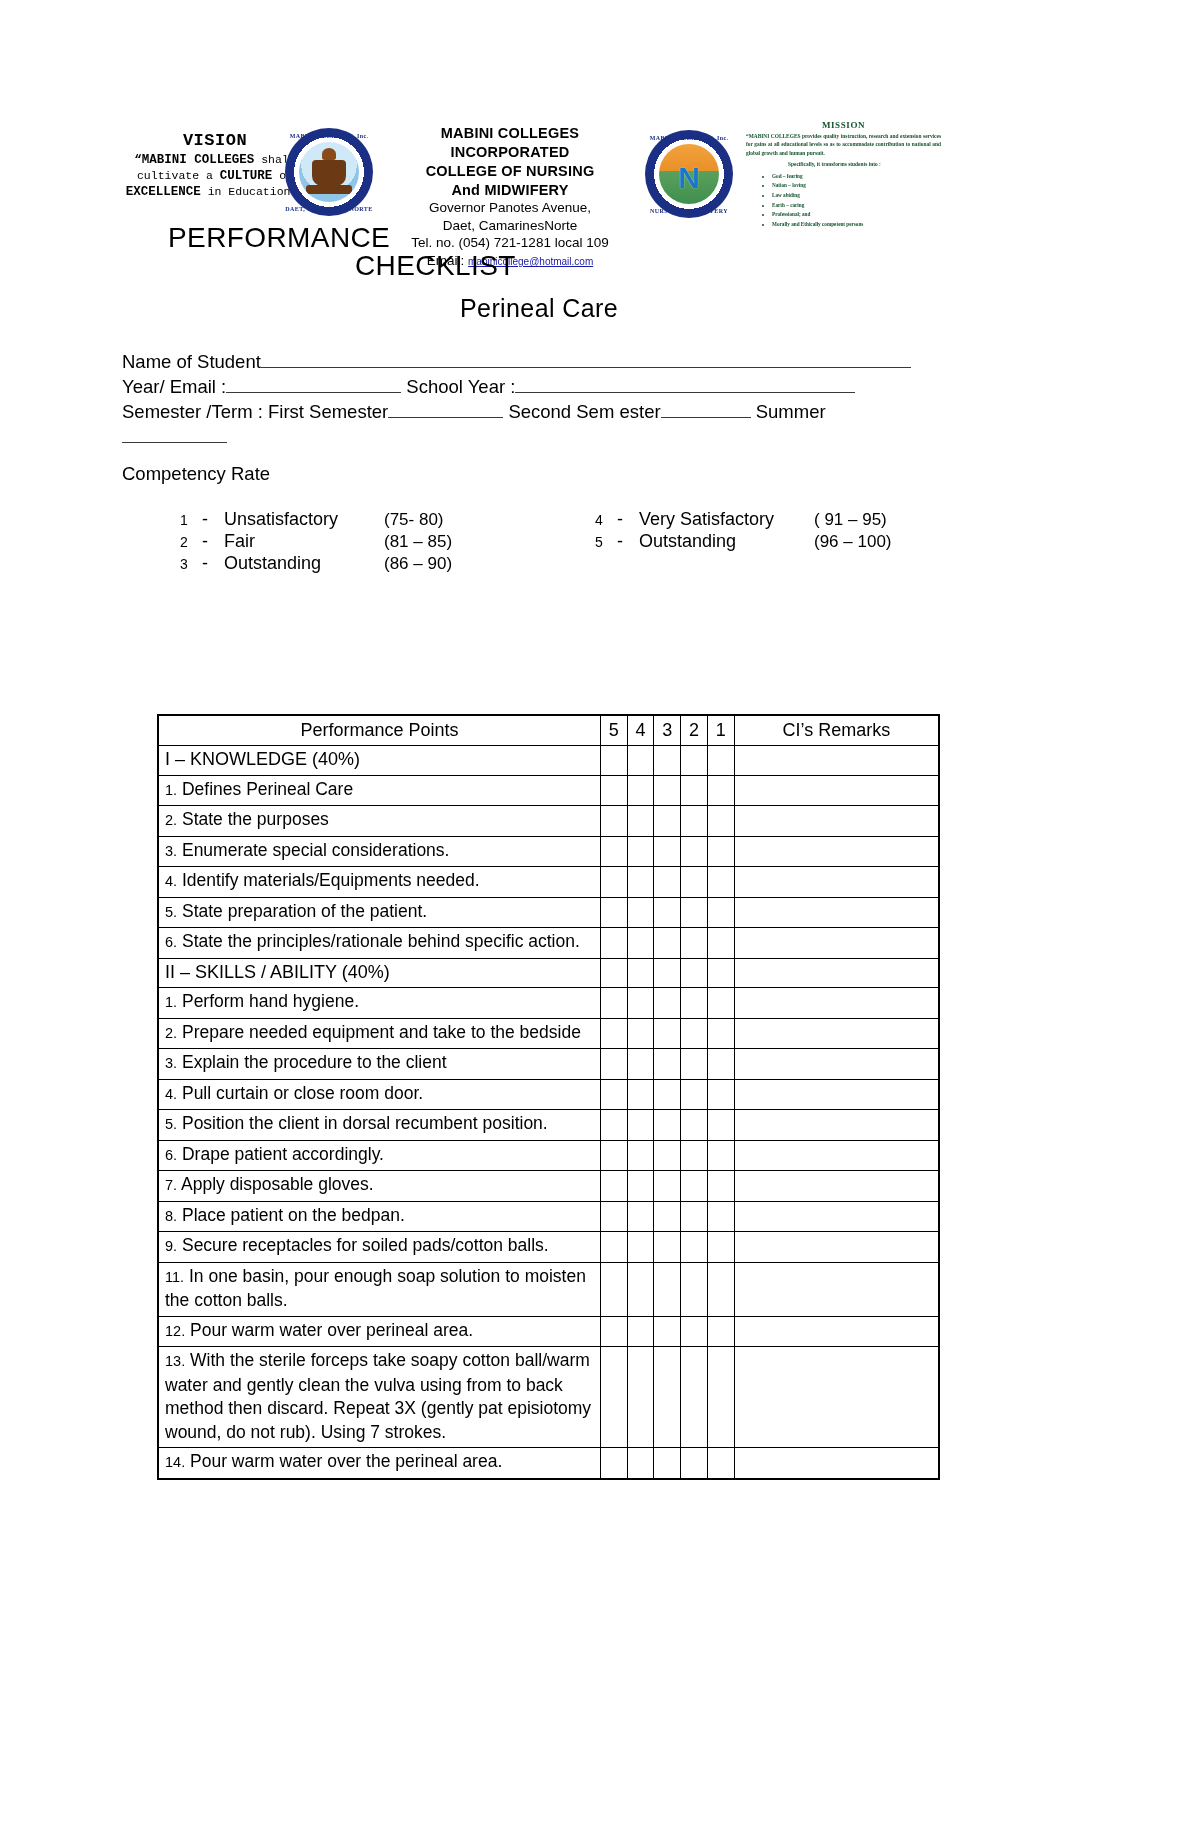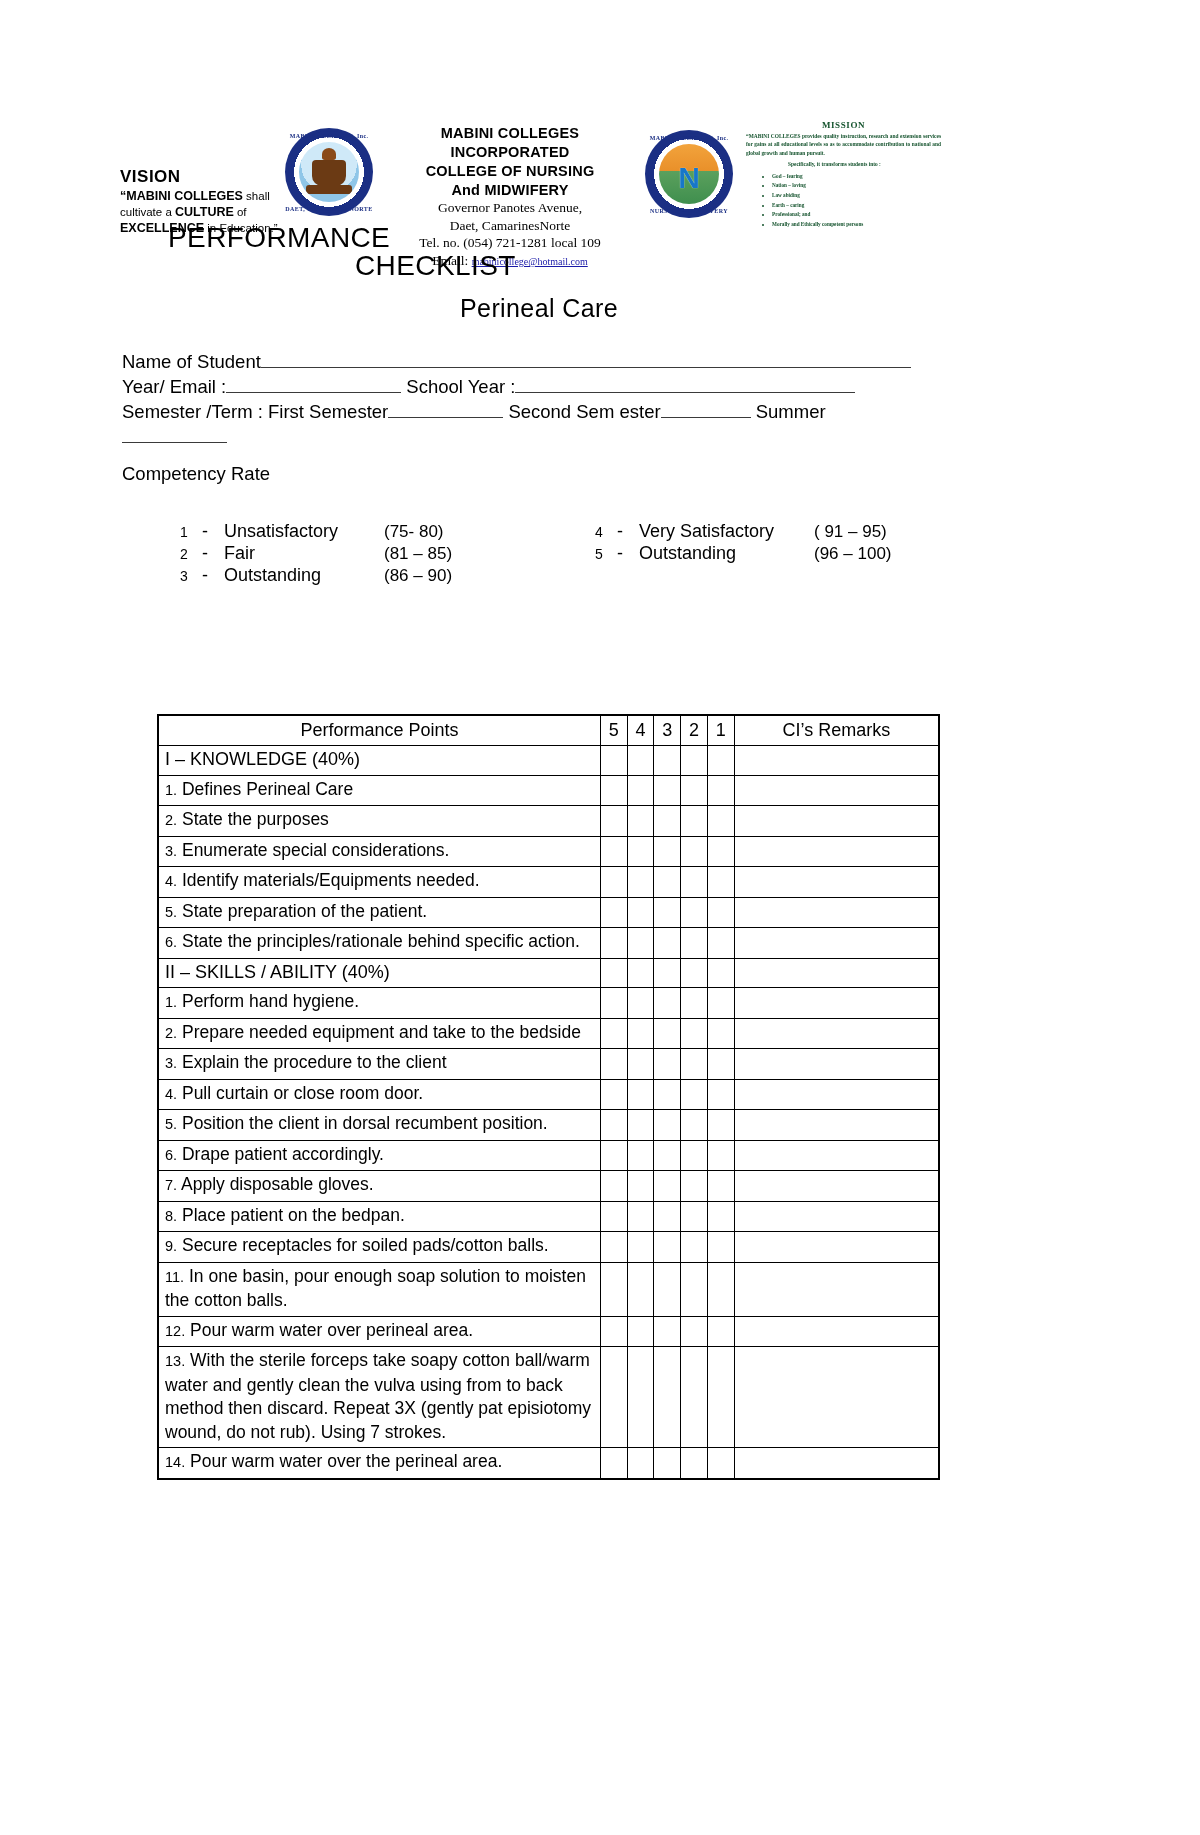--- a/index.html
+++ b/index.html
@@ -29,24 +29,23 @@
     top: 120px;
     width: 980px;
     height: 130px;
   }
 
   .vision-block {
     position: absolute;
     left: 10px;
     top: 10px;
     width: 190px;
-    text-align: left;
-    font-family: Liberation Sans, sans-serif;
+    text-align: center;
+    font-family: Liberation Mono, monospace;
     line-height: 1.28;
-    margin-top: 36px;
   }
   .vision-title {
     font-size: 17px;
     font-weight: bold;
     letter-spacing: .5px;
   }
   .vision-text {
     font-size: 12.5px;
     font-weight: bold;
   }
@@ -147,21 +146,21 @@
     top: 4px;
     width: 250px;
     text-align: center;
     line-height: 1.30;
   }
   .cb-strong {
     font-size: 14.5px;
     font-weight: bold;
     letter-spacing: .2px;
   }
-  .cb-line { font-size: 13.5px; font-family: Liberation Serif, serif; }
+  .cb-line { font-size: 13.5px; }
   .cb-email-label { font-size: 13.5px; }
   .cb-email {
     font-size: 10px;
     text-decoration: underline;
     color: #1a1aa8;
   }
 
   .mission-block {
     position: absolute;
     left: 636px;
@@ -254,21 +253,21 @@
     font-size: 18.5px;
   }
 
   .rate-list {
     position: absolute;
     left: 180px;
     top: 508px;
     width: 760px;
     font-size: 18px;
   }
-  .rate-col { position: absolute; top: 12px; }
+  .rate-col { position: absolute; top: 0; }
   .rate-col.left { left: 0; }
   .rate-col.right { left: 415px; }
   .rate-row {
     height: 22px;
     line-height: 22px;
     white-space: nowrap;
   }
   .rate-num { display: inline-block; width: 22px; font-size: 14px; }
   .rate-dash { display: inline-block; width: 22px; }
   .rate-name { display: inline-block; }

